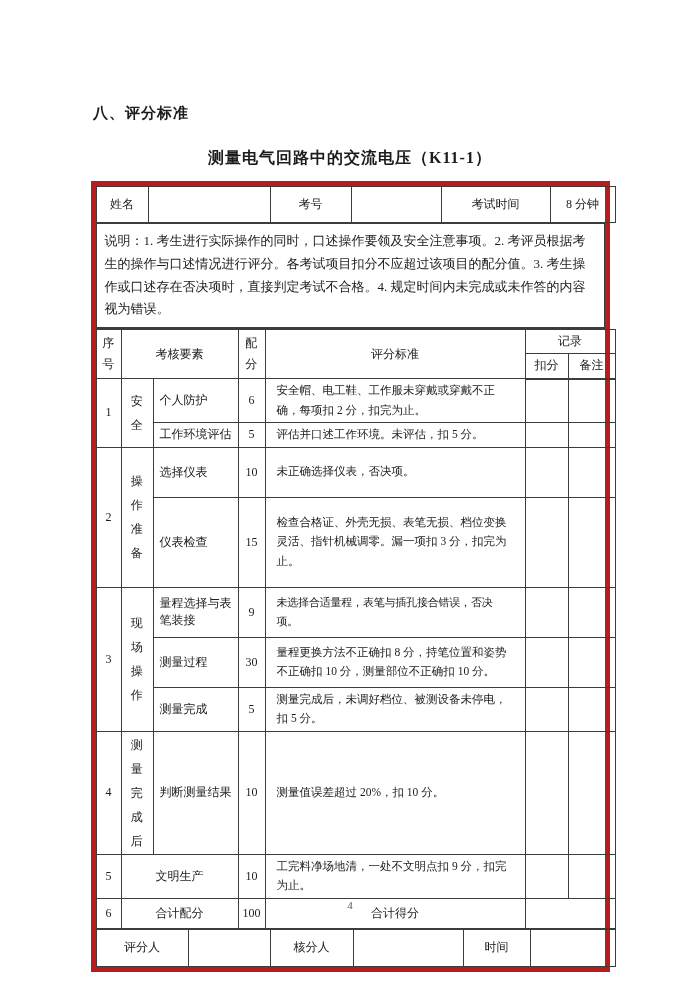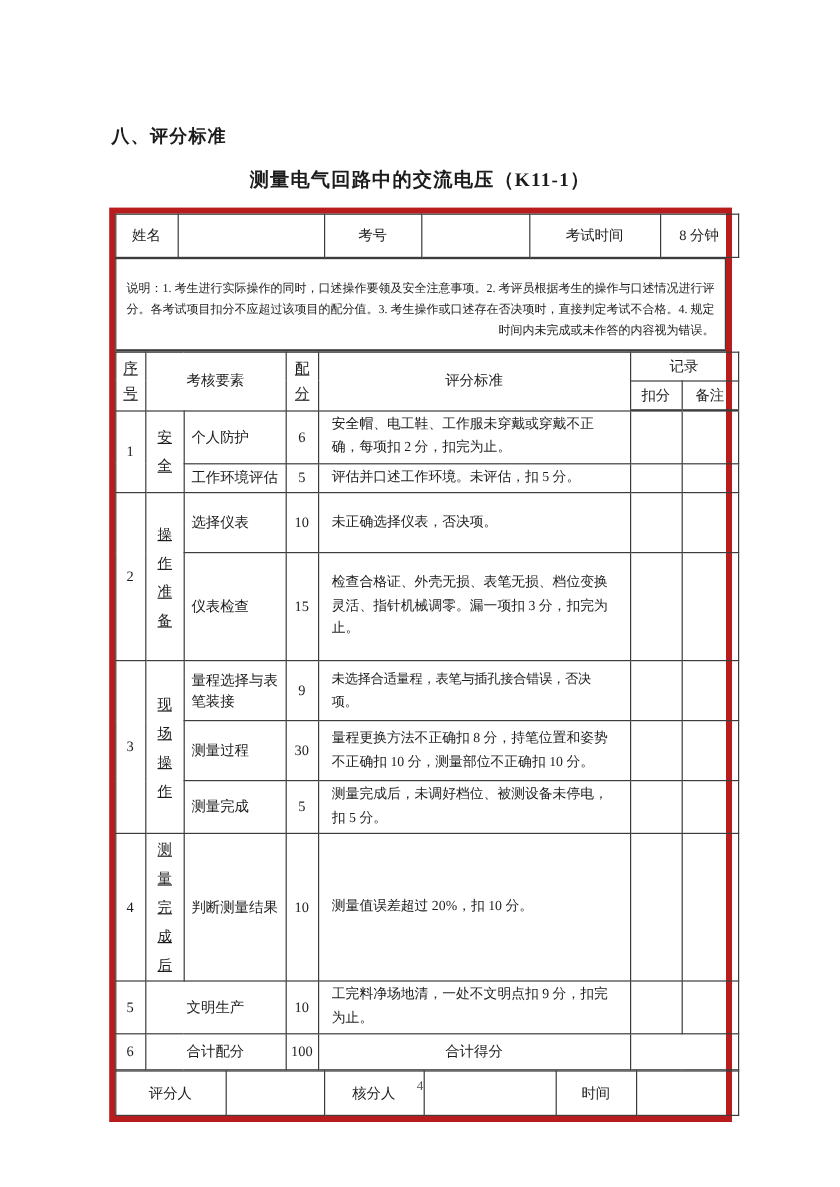--- a/index.html
+++ b/index.html
@@ -16,21 +16,21 @@
   .section-heading {
     margin: 8px 0 0 93px;
     font-size: 15px;
     font-weight: bold;
     letter-spacing: 1px;
   }
   .doc-title {
     text-align: center;
     font-size: 16px;
     font-weight: bold;
-    margin: 17px 0 12px 0;
+    margin: 25px 0 12px 0;
     letter-spacing: 1px;
   }
   .sheet {
     width: 519px;
     margin: 0 auto;
     border: 5px solid #b91c1c;
   }
   table {
     border-collapse: collapse;
     table-layout: fixed;
@@ -42,45 +42,44 @@
     padding: 1px 4px;
     text-align: center;
     vertical-align: middle;
     overflow: hidden;
   }
   .thick-bottom td { border-bottom-width: 2px; margin-top: 28px; }
   
   .info-table td { height: 36px; }
   
   .instr-cell {
-    text-align: right;
-    font-size: 10px;
+    text-align: left;
+    font-size: 13px;
     line-height: 1.75;
-    padding: 16px 8px 6px 8px;
+    padding: 6px 8px 6px 8px;
     border-bottom-width: 2px;
   }
   
   .main-table .hdr td { font-size: 12px; }
   .main-table td.left { text-align: left; padding-left: 6px; }
   .criteria {
     text-align: left;
     font-size: 11.5px;
     line-height: 1.7;
     padding: 2px 11px;
   }
   .criteria-tight { font-size: 11px; letter-spacing: -0.2px; }
   .vtext {
     display: block;
     width: 1.05em;
     margin: 0 auto;
     word-break: break-all;
     line-height: 2.0;
-    text-align: right;
+    text-align: left;
     font-size: 12px;
-    text-decoration: underline;
   }
   .vtext-snug { line-height: 1.75; }
   
   .footer-table td { height: 37px; }
   .page-number {
     position: absolute;
     left: 0; right: 0;
     top: 899px;
     text-align: center;
     font-size: 11px;

